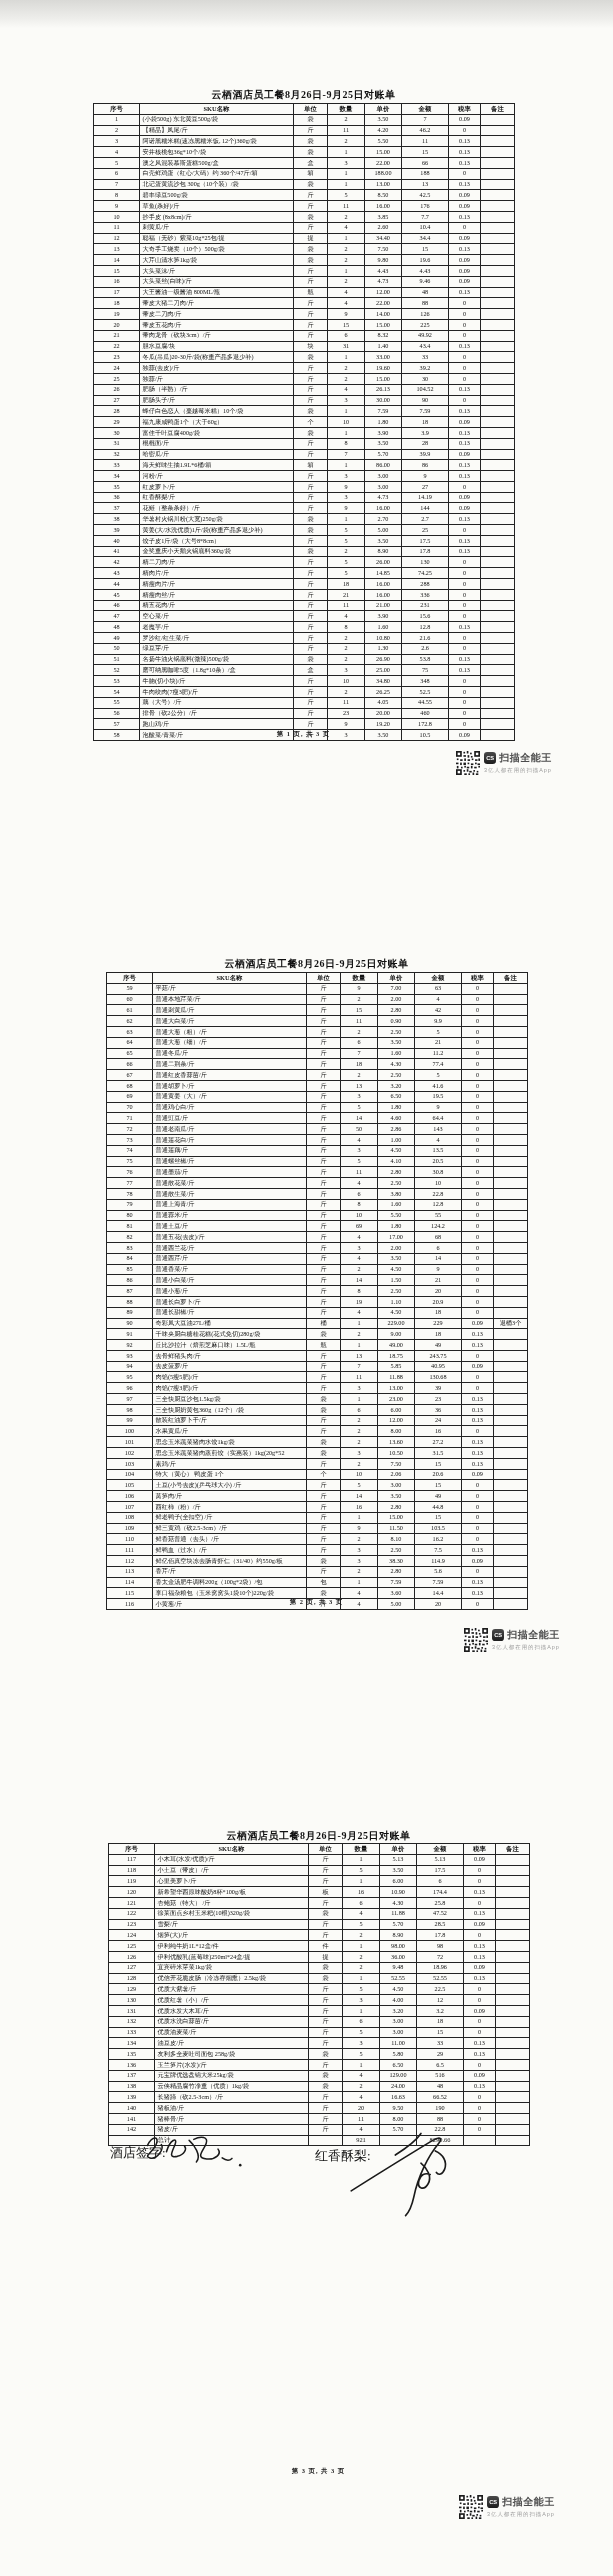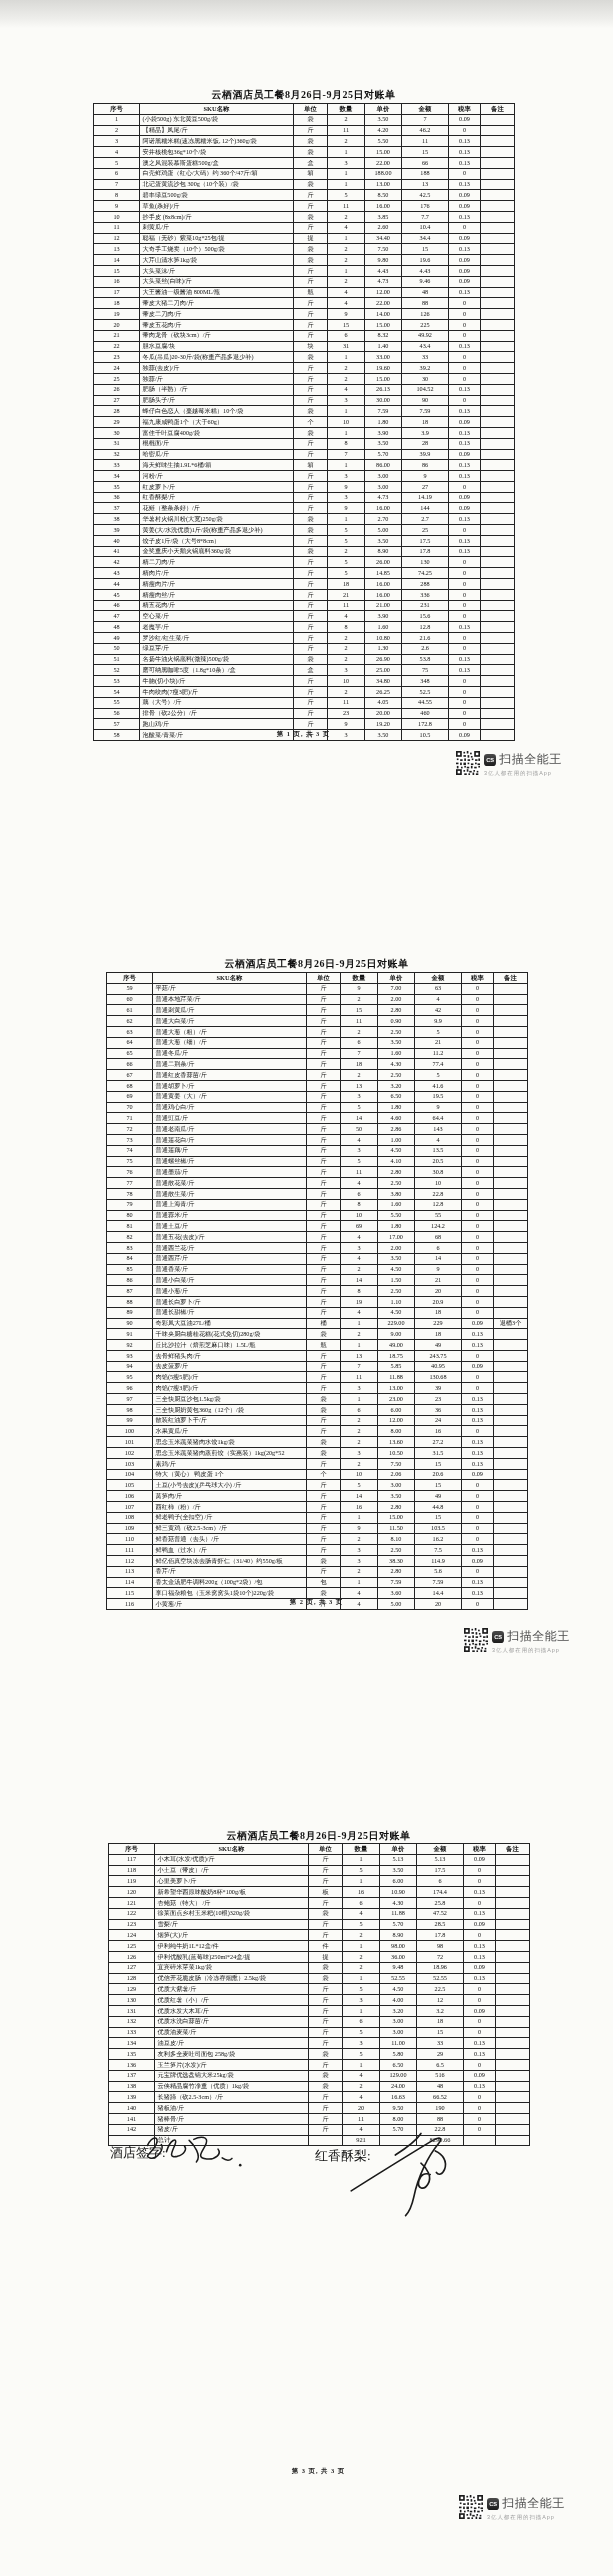--- a/index.html
+++ b/index.html
@@ -21,21 +21,21 @@
   col.c4{width:37px;}col.c5{width:47px;}col.c6{width:32px;}col.c7{width:34px;}
   .page-footer{position:absolute;width:421px;text-align:center;font-size:6.4px;font-weight:bold;
     letter-spacing:1px;color:#1a1a1a;}
   .watermark{position:absolute;display:flex;align-items:flex-start;gap:4.1px;
     font-family:"Liberation Sans","DejaVu Sans",sans-serif;}
   .wm-qr{width:24px;height:24px;}
   .wm-right{display:flex;flex-direction:column;gap:1.5px;}
   .wm-toprow{display:flex;align-items:center;gap:3.1px;}
   .wm-badge{width:12px;height:12px;border-radius:3.1px;background:linear-gradient(#4a4a4a,#1d1d1d);
     color:#fff;font-size:5.7px;font-weight:bold;display:flex;align-items:center;justify-content:center;}
-  .wm-title{font-size:12px;font-weight:normal;color:#4c4c4c;letter-spacing:0.5px;}
+  .wm-title{font-size:10px;font-weight:bold;color:#4c4c4c;letter-spacing:0.5px;}
   .wm-sub{font-size:5.4px;color:#9a9a9a;letter-spacing:1px;}
   .sig-label{position:absolute;font-size:13px;font-weight:normal;color:#151515;}
   .sig{position:absolute;}
 </style>
 </head>
 <body>
 
 <div id="scan">
   <div class="topband"></div>
 

